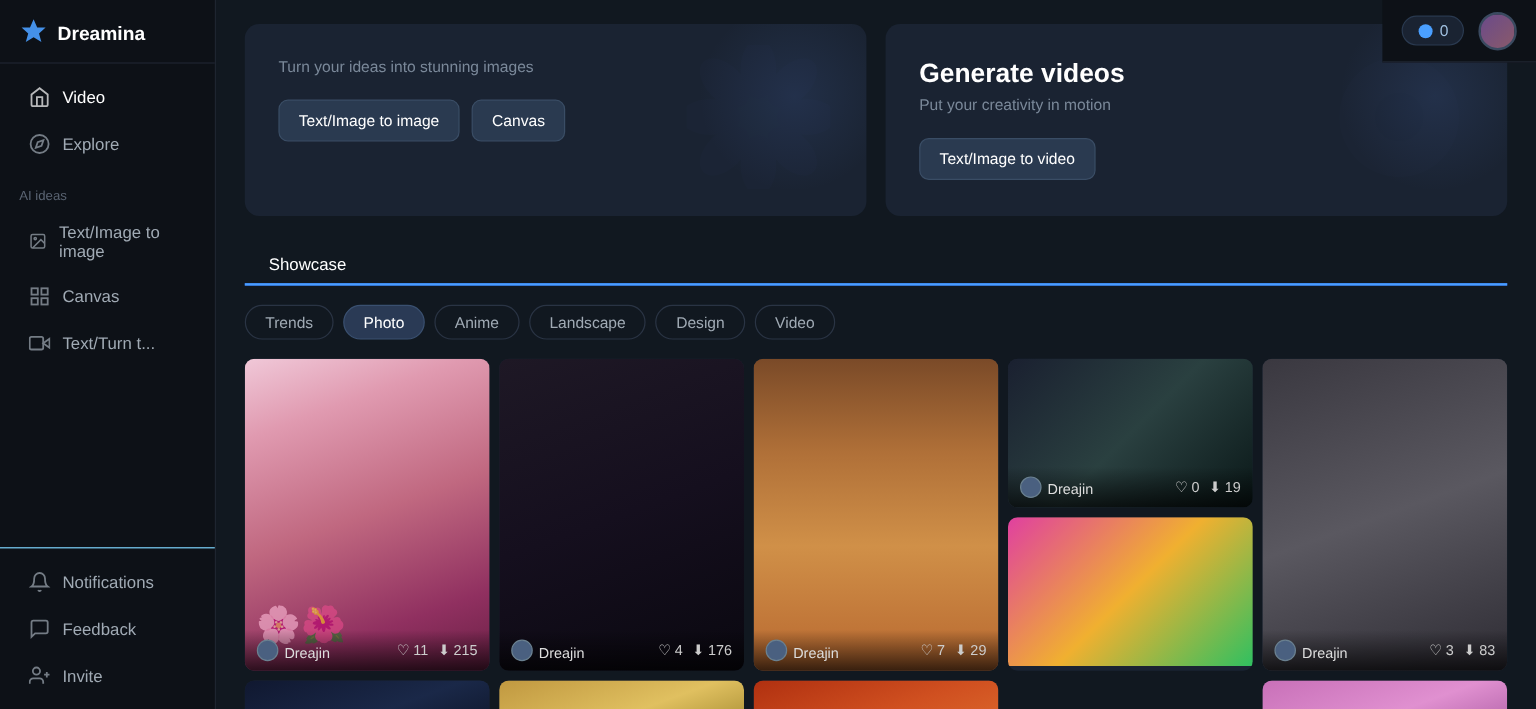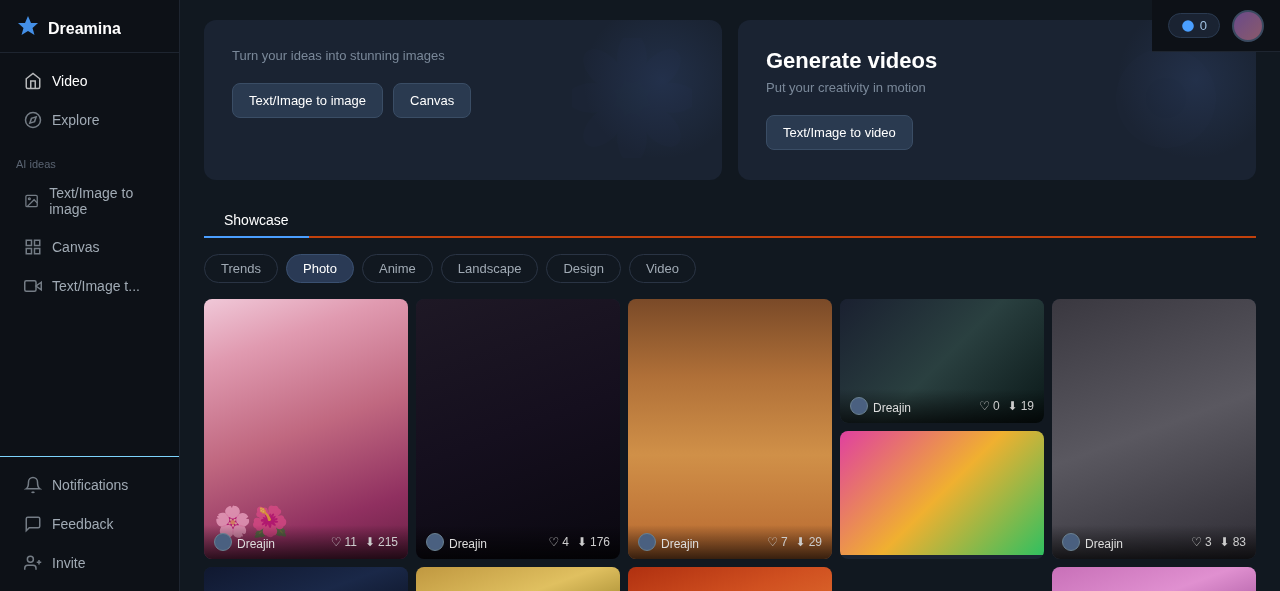--- a/index.html
+++ b/index.html
@@ -132,21 +132,22 @@
       padding: 9px 16px;
       font-size: 13px;
       cursor: pointer;
     }
 
     
     .tabs-row {
       display: flex;
       gap: 0;
       margin-bottom: 16px;
-      border-bottom: 2px solid #c2410c;
+      border-bottom: 2px solid #1d4ed8;
+      flex-direction: column;
     }
     .tab {
       padding: 8px 20px;
       font-size: 14px;
       color: #7a8899;
       cursor: pointer;
       border-bottom: 2px solid transparent;
       margin-bottom: -2px;
     }
     .tab.active {
@@ -328,21 +329,21 @@
         <rect x="14" y="14" width="7" height="7"></rect>
         <rect x="3" y="14" width="7" height="7"></rect>
       </svg>
       <span>Canvas</span>
     </div>
     <div class="nav-item">
       <svg class="nav-icon" viewBox="0 0 24 24" fill="none" stroke="currentColor" stroke-width="2">
         <polygon points="23,7 16,12 23,17 23,7"></polygon>
         <rect x="1" y="5" width="15" height="14" rx="2"></rect>
       </svg>
-      <span>Text/Image t...</span>
+      <span>Text/Turn t...</span>
     </div>
   </div>
 
   <div class="sidebar-bottom">
     <div class="nav-item">
       <svg class="nav-icon" viewBox="0 0 24 24" fill="none" stroke="currentColor" stroke-width="2">
         <path d="M18 8A6 6 0 006 8c0 7-3 9-3 9h18s-3-2-3-9"></path>
         <path d="M13.73 21a2 2 0 01-3.46 0"></path>
       </svg>
       <span>Notifications</span>

